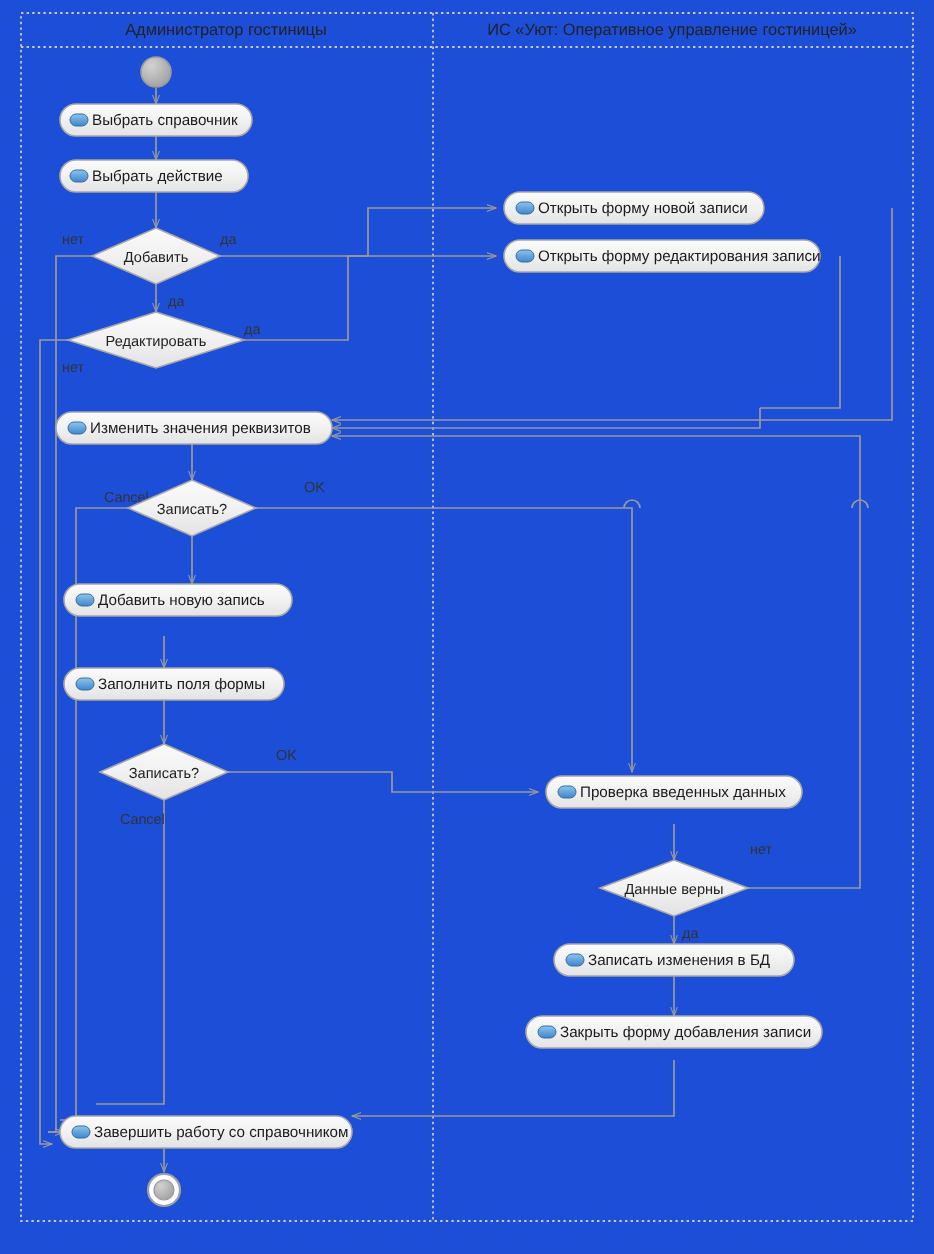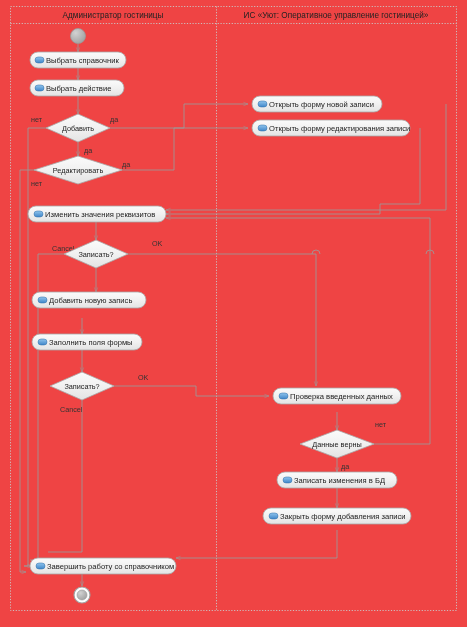--- a/index.html
+++ b/index.html
@@ -1,17 +1,17 @@
 <!DOCTYPE html>
 <html><head>
 <meta charset="utf-8">
 <style>
   html,body{margin:0;padding:0;background:#ffffff;}
   body{font-family:"Liberation Sans","DejaVu Sans",sans-serif;}
-  #canvas{position:relative;width:467px;height:627px;overflow:hidden;background:#ef4444;}
+  #canvas{position:relative;width:467px;height:627px;overflow:hidden;background:#1d4ed8;}
   svg{display:block;}
   .lane-title{font-size:8.2px;fill:#222;text-anchor:middle;}
   .node-label{font-size:7.6px;fill:#1b1b1b;dominant-baseline:middle;}
   .edge-label{font-size:7.2px;fill:#333;}
   .dec-label{font-size:7.3px;fill:#222;text-anchor:middle;dominant-baseline:middle;}
   .flow{fill:none;stroke:#9a9a9a;stroke-width:.85;}
   .lane-line{stroke:#c9c9c9;stroke-width:.9;stroke-dasharray:1.2 1.6;fill:none;}
   .frame{fill:none;stroke:#c9c9c9;stroke-width:.9;stroke-dasharray:1.2 1.6;}
 </style>
 </head>

